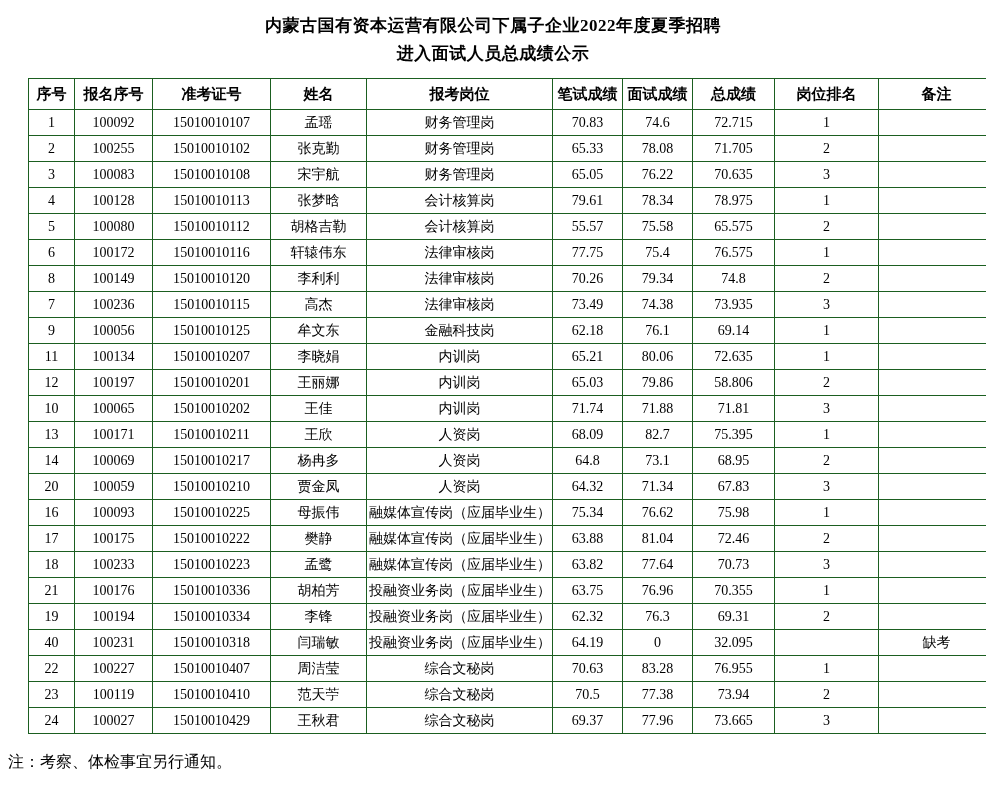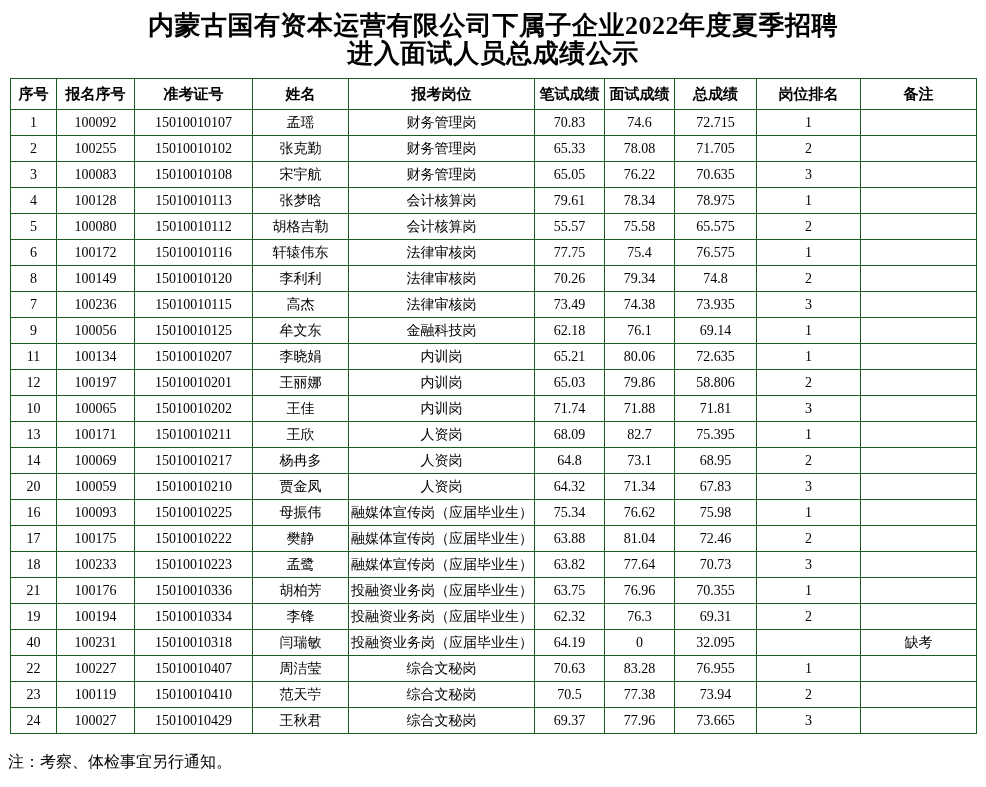--- a/index.html
+++ b/index.html
@@ -18,27 +18,27 @@
     width: 986px;
     height: 787px;
     position: relative;
     box-sizing: border-box;
   }
   .title-block {
     padding-top: 12px;
     text-align: center;
   }
   .title-line {
-    font-size: 26px;
+    font-size: 17px;
     font-weight: bold;
     line-height: 28px;
     letter-spacing: 0.5px;
   }
   .table-wrap {
-    padding: 0 10px;
+    padding: 0 28px;
     margin-top: 10px;
   }
   table.main {
     border-collapse: collapse;
     width: 966px;
     table-layout: fixed;
   }
   table.main th, table.main td {
     border: 1px solid #1b5e20;
     text-align: center;

